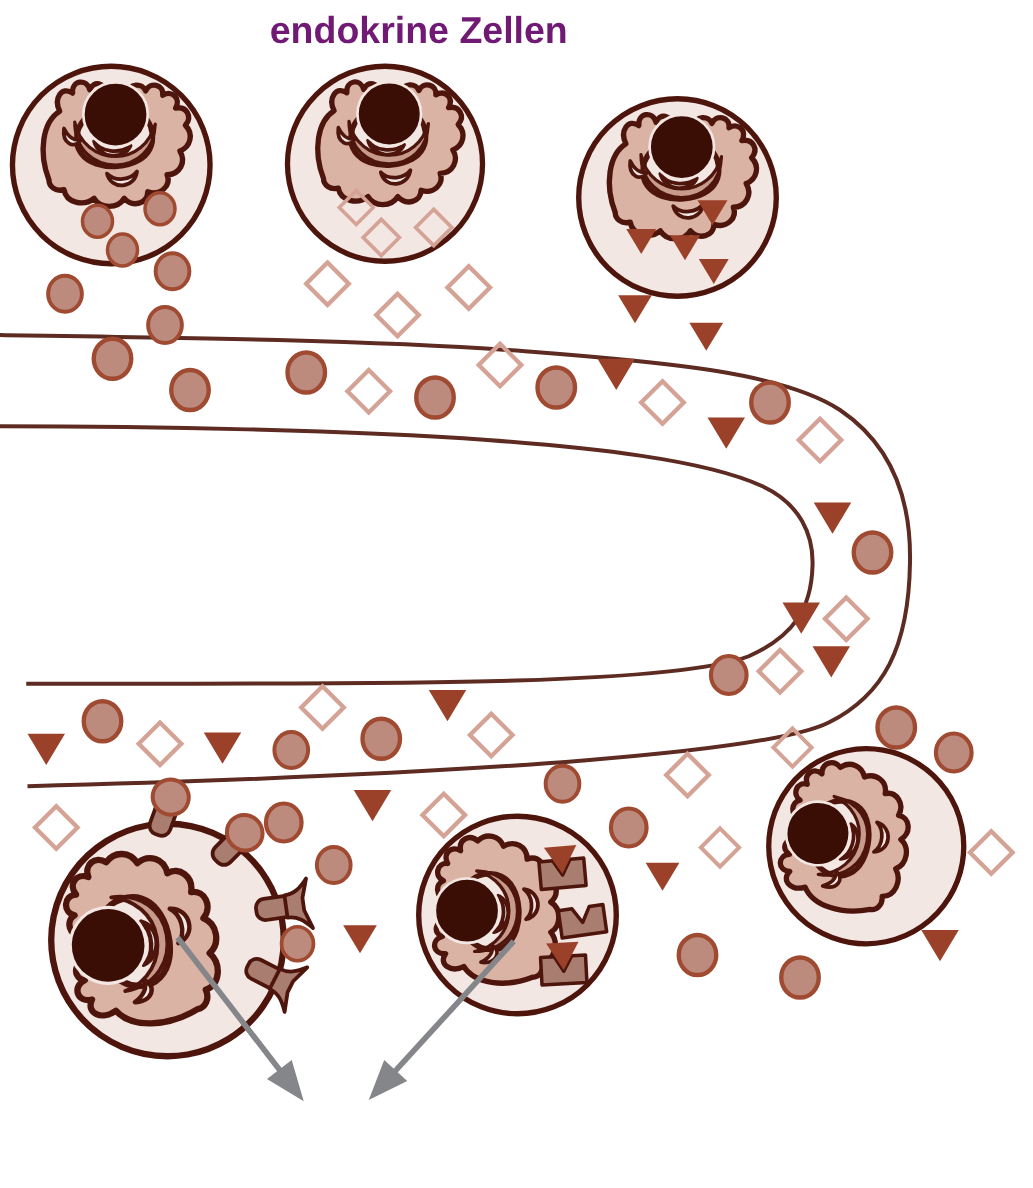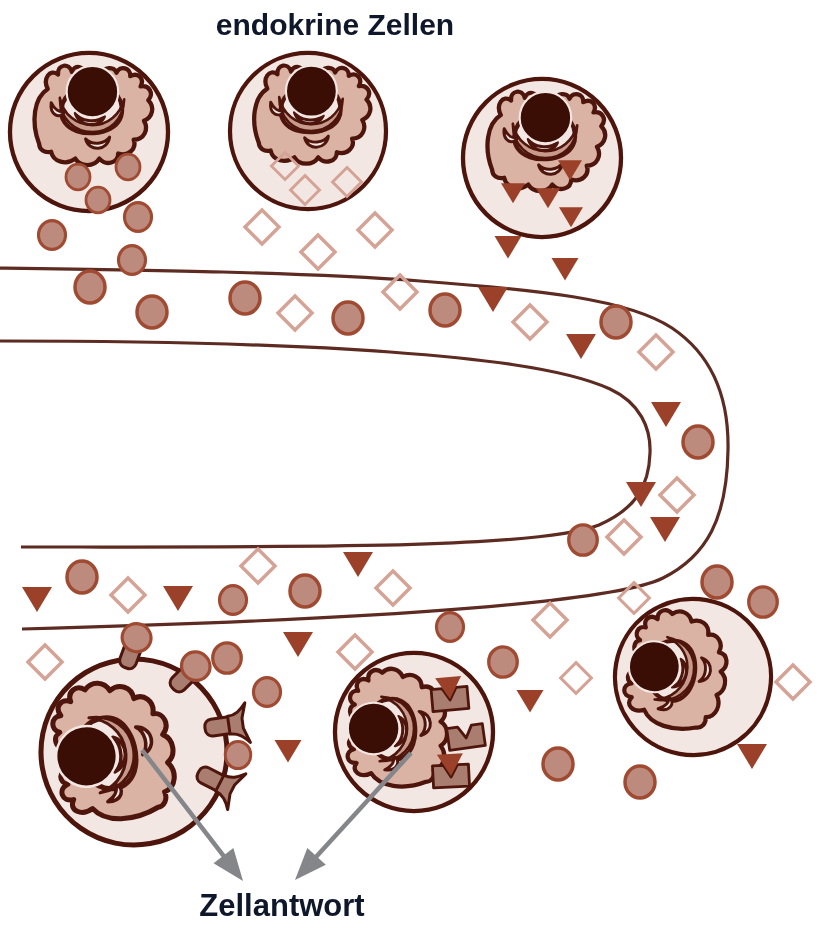--- a/index.html
+++ b/index.html
@@ -2,21 +2,21 @@
 <html><head>
 <meta charset="utf-8">
 <style>
   html,body{margin:0;padding:0;background:#ffffff;}
   .stage{
     position:relative;width:826px;height:950px;background:#ffffff;overflow:hidden;
     font-family:"Liberation Sans",sans-serif;
   }
   .stage svg{position:absolute;left:0;top:0;}
   .lbl{
-    position:absolute;font-weight:700;color:#0f172a;white-space:nowrap;
+    position:absolute;font-weight:700;color:#701a75;white-space:nowrap;
     transform:translateX(-50%);letter-spacing:0;
   }
   .lbl-title{left:335px;top:8px;font-size:30px;}
   .lbl-vessel{left:405px;top:421px;font-size:31px;}
   .lbl-response{left:282px;top:888px;font-size:31px;}
 </style>
 </head>
 <body>
 
 <div class="stage">
@@ -170,15 +170,14 @@
       </g>
     <g id="arrows-layer">
         <line x1="142" y1="750" x2="225.90356789724947" y2="858.8254197479176" stroke="#85868a" stroke-width="4.5"></line>
         <polygon points="243,881 213.56185427003405,863.2899583292052 233.36058663796476,848.0252868088922" fill="#85868a"></polygon>
         <line x1="411" y1="753" x2="313.8834017840351" y2="859.3259308054098" stroke="#85868a" stroke-width="4.5"></line>
         <polygon points="295,880 307.3515354341695,847.9424022668813 325.8105257864821,864.8025824311983" fill="#85868a"></polygon>
       </g>
   </svg>
 
   <div class="lbl lbl-title">endokrine Zellen</div>
-  <div class="lbl lbl-response">Zellantwort</div>
 
 </div>
 
 </body></html>

